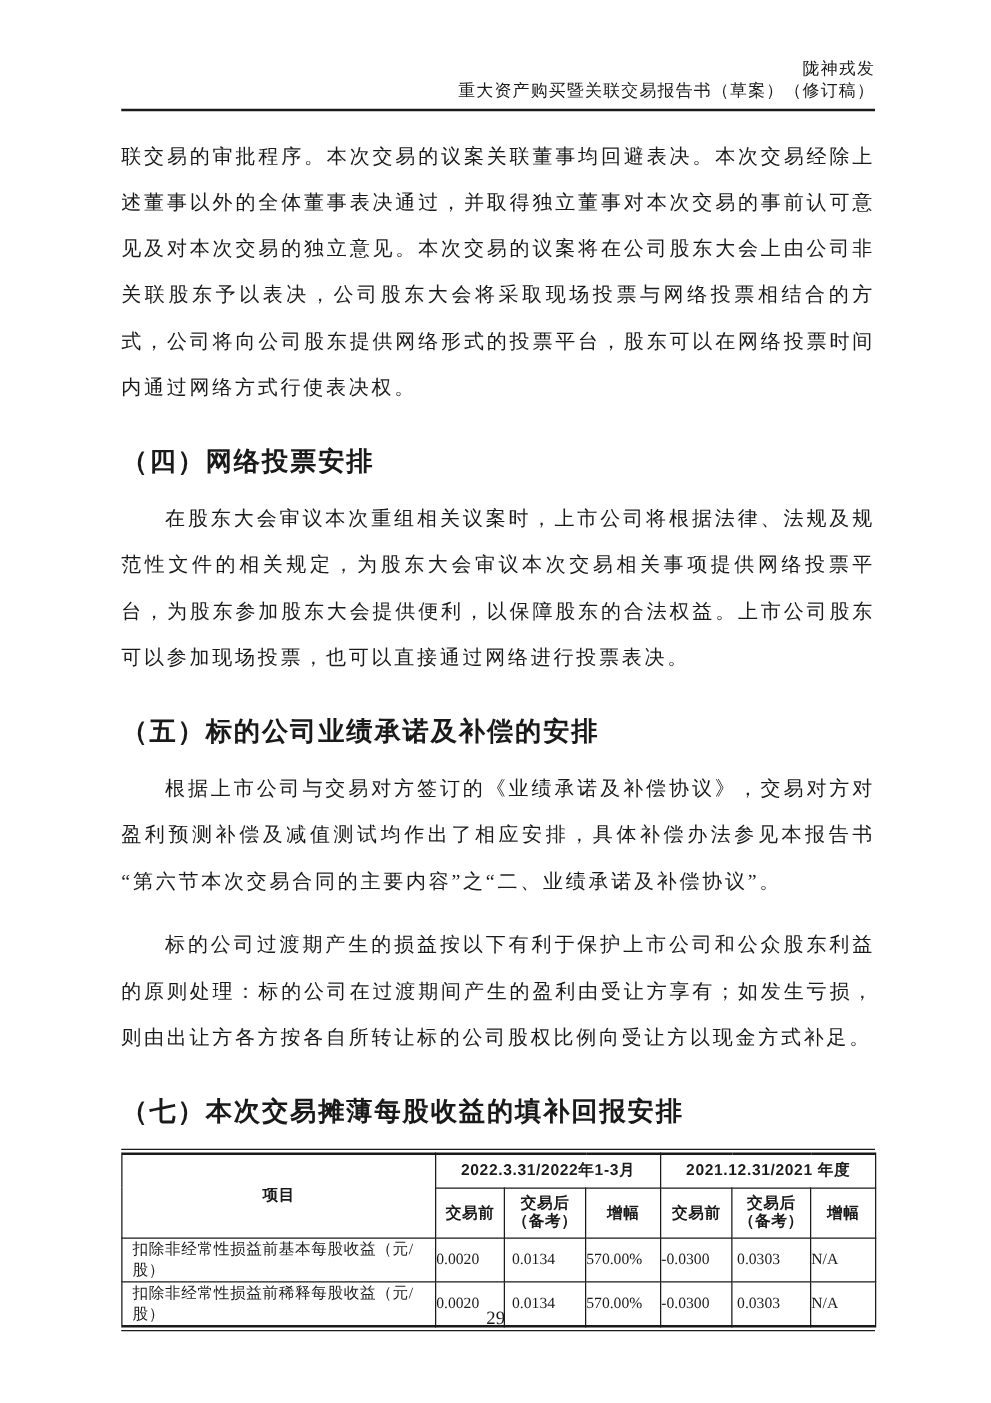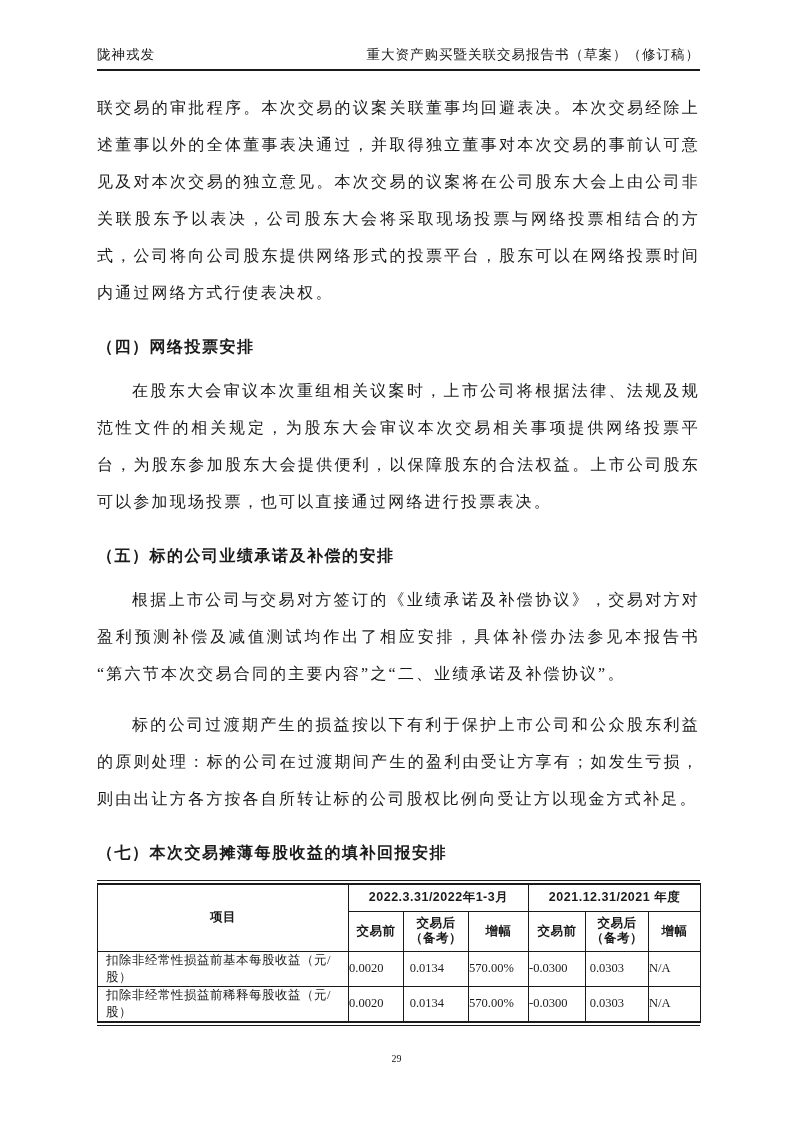--- a/index.html
+++ b/index.html
@@ -18,37 +18,38 @@
   }
   
   .running-header {
     display: flex;
     justify-content: space-between;
     align-items: flex-end;
     font-size: 13.5px;
     padding-bottom: 5px;
     border-bottom: 2px solid #1a1a1a;
     letter-spacing: 1px;
+    flex-direction: column;
   }
   
   .para {
     font-size: 16px;
     line-height: 37px;
     letter-spacing: 2.2px;
     text-align: justify;
     text-align-last: left;
     margin-top: 14px;
   }
   .para.indent { text-indent: 35px; }
   .lead { margin-top: 18px; }
   
   .sec-heading {
     font-family: "Liberation Sans", "DejaVu Sans", sans-serif;
     font-weight: bold;
-    font-size: 16px;
+    font-size: 21px;
     letter-spacing: 1.5px;
     margin-top: 26px;
   }
   .sec { margin: 0; }
   
   .table-wrap {
     margin-top: 16px;
     border-top: 1px solid #1a1a1a;
     border-bottom: 1px solid #1a1a1a;
     padding: 2px 0;
@@ -93,21 +94,21 @@
   col.c-pre2 { width: 57px; }
   col.c-post2 { width: 63px; }
   col.c-chg2 { width: 52px; }
   
   .page-footer {
     position: absolute;
     left: 0;
     right: 0;
     bottom: 58px;
     text-align: center;
-    font-size: 10px;
+    font-size: 15px;
   }
 </style>
 </head>
 <body>
 
 <div class="page">
 
   <div class="running-header">
     <span>陇神戎发</span>
     <span>重大资产购买暨关联交易报告书（草案）（修订稿）</span>

